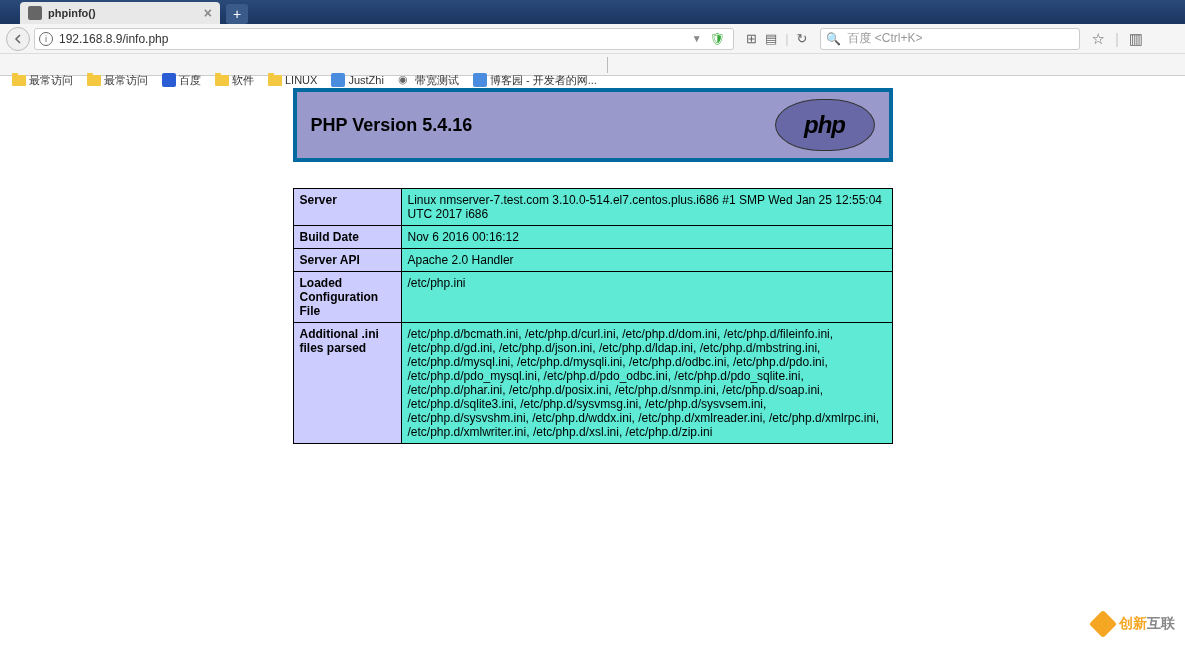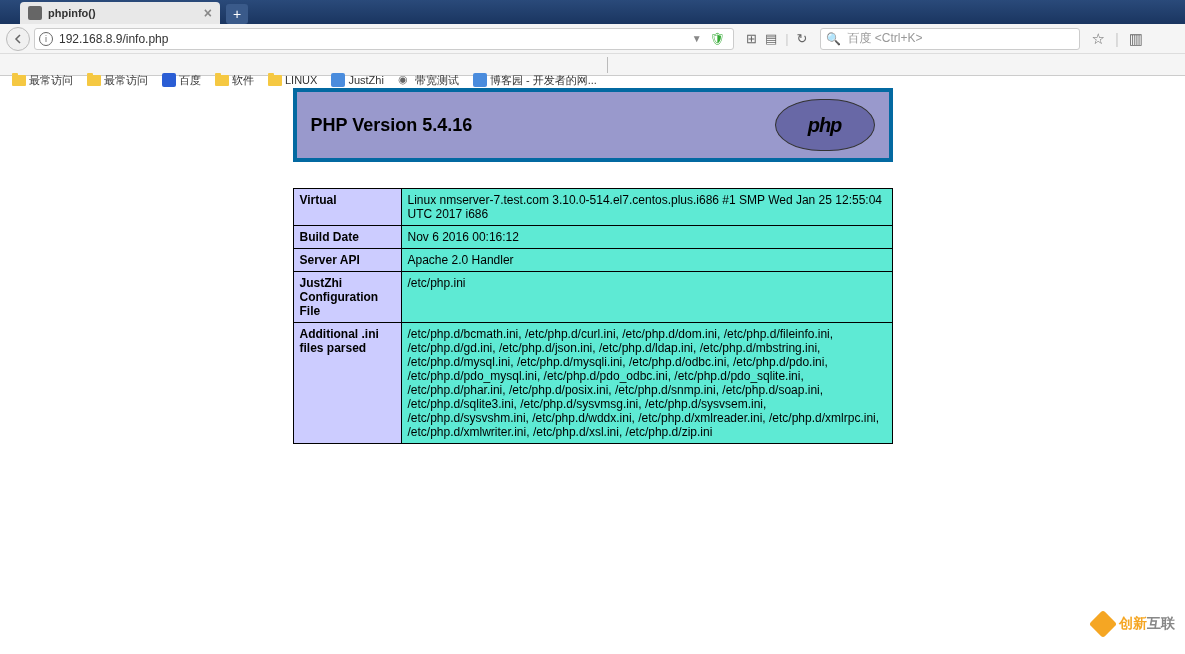--- a/index.html
+++ b/index.html
@@ -229,21 +229,21 @@
       background: #6868a6;
       border-radius: 50%/55%;
       width: 100px;
       height: 52px;
       display: flex;
       align-items: center;
       justify-content: center;
       border: 1px solid #333;
     }
     .php-logo-text {
-      font-size: 20px;
+      font-size: 24px;
       font-weight: bold;
       font-style: italic;
       color: #000;
       letter-spacing: -1px;
     }
     
     .php-table {
       margin-top: 26px;
       border-collapse: collapse;
       width: 100%;
@@ -367,33 +367,33 @@
   <div class="php-container">
     <div class="php-header">
       <span class="php-title">PHP Version 5.4.16</span>
       <div class="php-logo">
         <span class="php-logo-text">php</span>
       </div>
     </div>
     <table class="php-table">
       <tbody id="php-rows">
           <tr>
-            <td class="key">Virtual</td>
+            <td class="key">Server</td>
             <td class="val">Linux nmserver-7.test.com 3.10.0-514.el7.centos.plus.i686 #1 SMP Wed Jan 25 12:55:04 UTC 2017 i686</td>
           </tr>
           <tr>
             <td class="key">Build Date</td>
             <td class="val">Nov 6 2016 00:16:12</td>
           </tr>
           <tr>
             <td class="key">Server API</td>
             <td class="val">Apache 2.0 Handler</td>
           </tr>
           <tr>
-            <td class="key">JustZhi Configuration File</td>
+            <td class="key">Loaded Configuration File</td>
             <td class="val">/etc/php.ini</td>
           </tr>
           <tr>
             <td class="key">Additional .ini files parsed</td>
             <td class="val">/etc/php.d/bcmath.ini, /etc/php.d/curl.ini, /etc/php.d/dom.ini, /etc/php.d/fileinfo.ini, /etc/php.d/gd.ini, /etc/php.d/json.ini, /etc/php.d/ldap.ini, /etc/php.d/mbstring.ini, /etc/php.d/mysql.ini, /etc/php.d/mysqli.ini, /etc/php.d/odbc.ini, /etc/php.d/pdo.ini, /etc/php.d/pdo_mysql.ini, /etc/php.d/pdo_odbc.ini, /etc/php.d/pdo_sqlite.ini, /etc/php.d/phar.ini, /etc/php.d/posix.ini, /etc/php.d/snmp.ini, /etc/php.d/soap.ini, /etc/php.d/sqlite3.ini, /etc/php.d/sysvmsg.ini, /etc/php.d/sysvsem.ini, /etc/php.d/sysvshm.ini, /etc/php.d/wddx.ini, /etc/php.d/xmlreader.ini, /etc/php.d/xmlrpc.ini, /etc/php.d/xmlwriter.ini, /etc/php.d/xsl.ini, /etc/php.d/zip.ini</td>
           </tr>
         </tbody>
     </table>
   </div>
 </div>

